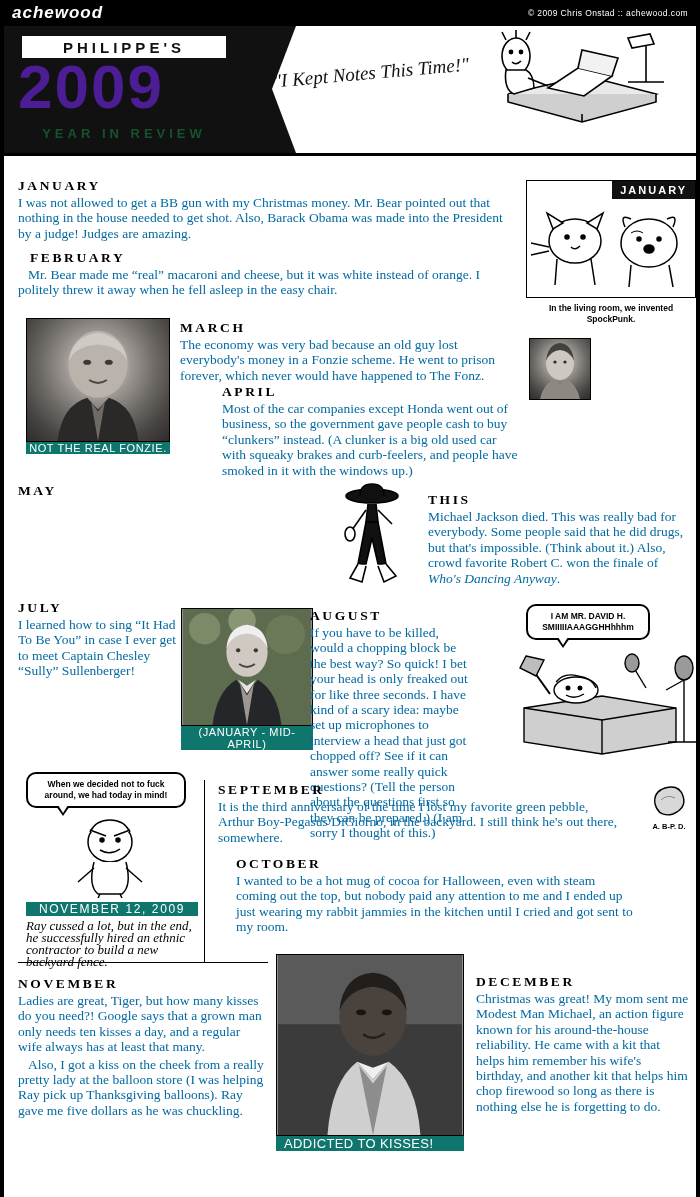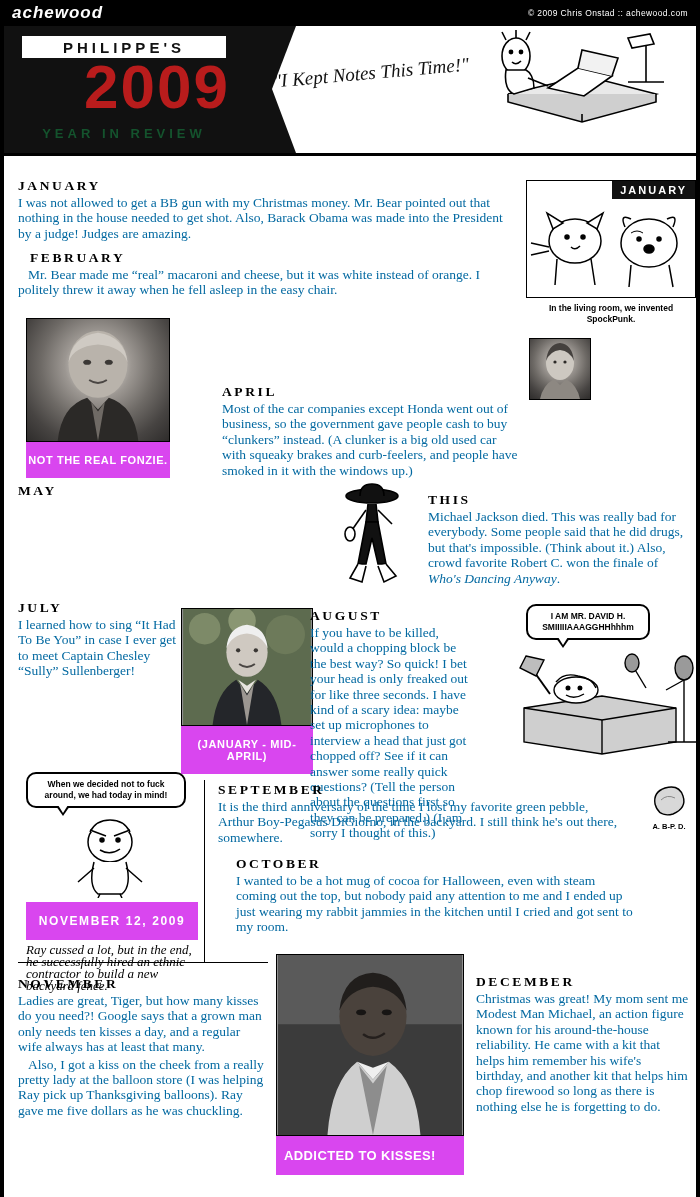--- a/index.html
+++ b/index.html
@@ -39,23 +39,23 @@
   }
   .phil-box {
     position:absolute; left:18px; top:10px; width:204px; height:22px;
     background:#fff; display:flex; align-items:center; justify-content:center;
   }
   .phil-box span {
     font-family:"Liberation Sans", sans-serif; font-weight:bold;
     font-size:15px; letter-spacing:4px; color:#111;
   }
   .year {
-    position:absolute; left:14px; top:30px; width:212px; text-align:right;
-    font-family:"Liberation Sans", sans-serif; font-weight:bold;
-    font-size:62px; color:#b91c1c; letter-spacing:2px; line-height:62px;
+    position:absolute; left:14px; top:30px; width:212px; text-align:left;
+    font-family:"Liberation Sans", sans-serif; font-weight:bold;
+    font-size:62px; color:#4c1d95; letter-spacing:2px; line-height:62px;
     -webkit-text-stroke:0;
   }
   .yir {
     position:absolute; left:14px; top:100px; width:212px; text-align:center;
     font-family:"Liberation Sans", sans-serif; font-weight:bold;
     font-size:13px; color:#14532d; letter-spacing:4px;
   }
   .kept-notes {
     position:absolute; left:262px; top:34px; width:210px;
     text-align:center; font-family:"Liberation Serif", serif;
@@ -69,23 +69,23 @@
     font-family:"Liberation Serif", serif; font-weight:bold;
     font-size:13.5px; letter-spacing:2.6px; color:#000;
     margin:0 0 1px 0;
   }
   .para {
     font-size:13.5px; line-height:15.4px; color:#0369a1; margin:0;
     text-indent:10px;
   }
   .para.noind { text-indent:0; }
   .caption-blk {
-    background:#d946ef; color:#fff; font-family:"Liberation Sans", sans-serif;
-    font-weight:bold; font-size:11px; letter-spacing:.6px;
-    text-align:center; padding:12px 2px;
+    background:#0f766e; color:#fff; font-family:"Liberation Sans", sans-serif;
+    font-weight:normal; font-size:11px; letter-spacing:.6px;
+    text-align:center; padding:0 2px;
   }
   .caption-sm {
     font-family:"Liberation Sans", sans-serif; font-weight:bold;
     font-size:8.5px; text-align:center; line-height:10.5px; color:#000;
   }
   .photo { background:#8f8f8f; position:relative; overflow:hidden; }
   .photo .grad {
     position:absolute; inset:0;
     background:
       radial-gradient(circle at 50% 38%, #d6d2cc 0 14%, #9c9792 32%, #6e6a66 55%, #474442 78%, #2e2c2b 100%);
@@ -189,20 +189,24 @@
           <circle cx="132" cy="58" r="2" fill="#000"></circle>
           <ellipse cx="122" cy="68" rx="5" ry="4" fill="#000"></ellipse>
           <path d="M104 84 L102 106 M142 84 L146 106"></path>
           <path d="M104 52 Q110 48 116 52" stroke-width="1"></path>
         </g>
       </svg>
     </div>
     <div class="caption-sm" style="margin-top:5px;">In the living room, we invented SpockPunk.</div>
   </div>
 
+  <div class="sec" style="left:176px; top:320px; width:340px;">
+    <div class="month">MARCH</div>
+    <div class="para noind">The economy was very bad because an old guy lost everybody's money in a Fonzie scheme. He went to prison forever, which never would have happened to The Fonz.</div>
+  </div>
 
   <div class="sec" style="left:22px; top:318px; width:144px;">
     <div class="photo" style="height:124px; border:1px solid #000;">
       <div class="grad"></div>
       <svg viewBox="0 0 142 124" style="position:absolute; inset:0; width:100%; height:100%;">
         <ellipse cx="71" cy="46" rx="30" ry="34" fill="#b9b3ab"></ellipse>
         <path d="M41 44 Q44 18 71 14 Q98 18 101 44 Q96 28 71 26 Q46 28 41 44" fill="#cfcac3"></path>
         <ellipse cx="60" cy="44" rx="4" ry="2.6" fill="#3b3835"></ellipse>
         <ellipse cx="82" cy="44" rx="4" ry="2.6" fill="#3b3835"></ellipse>
         <path d="M62 62 Q71 68 80 62" stroke="#4a4643" stroke-width="2" fill="none"></path>

